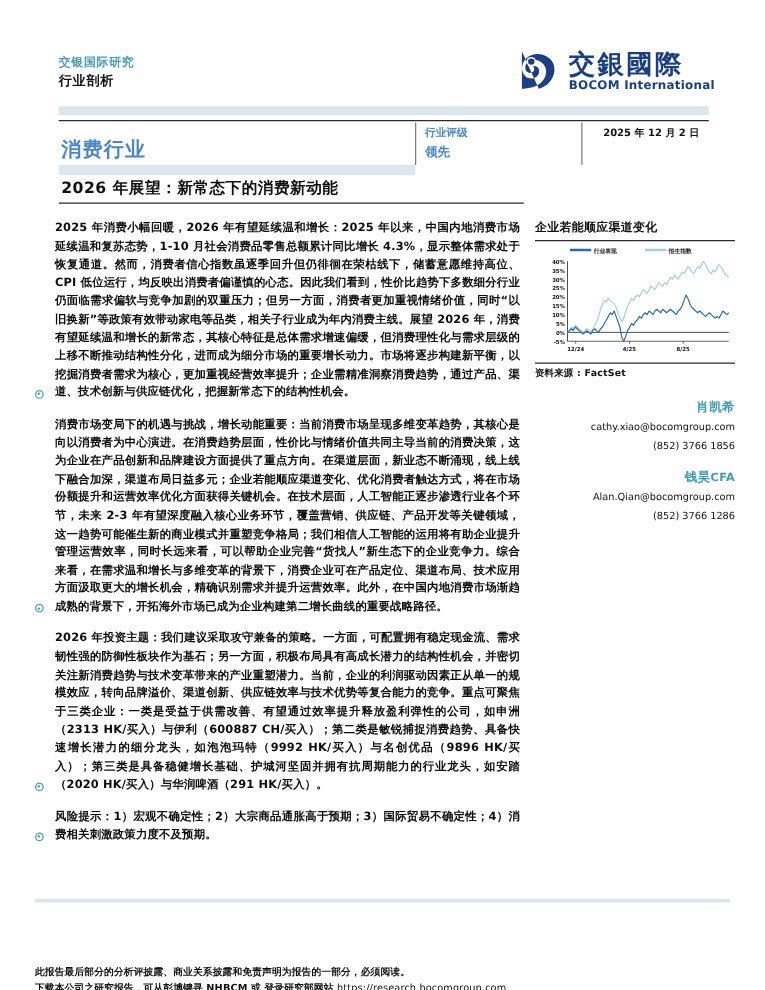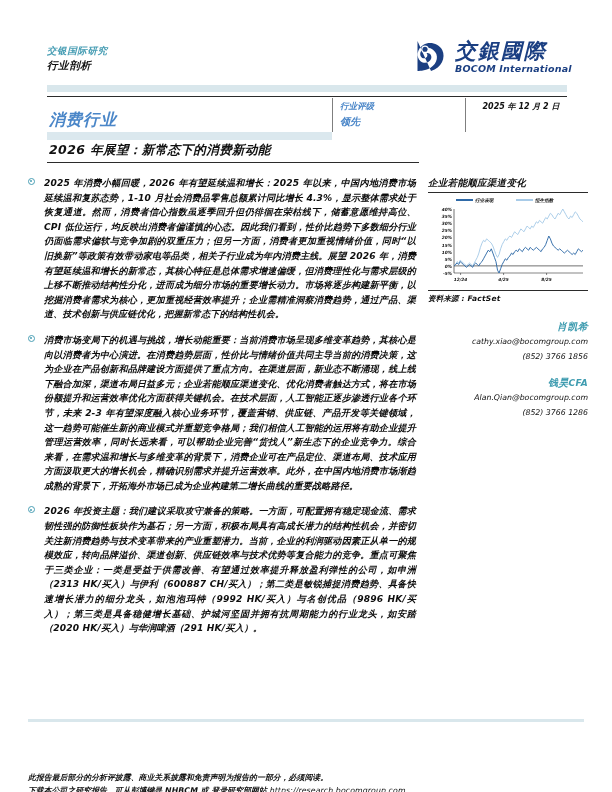--- a/index.html
+++ b/index.html
@@ -16,21 +16,20 @@
     color: #000000;
     overflow: hidden;
   }
 
   
   .page {
     position: absolute;
     left: 0; top: 0;
     width: 612px; height: 792px;
     box-sizing: border-box;
-    font-style: italic;
   }
 
   
   .masthead {
     position: absolute;
     left: 47px; top: 44px;
     width: 520px;
   }
   .brand-research {
     font-size: 9.5px;
@@ -155,21 +154,21 @@
   }
 
   
   .body-col {
     position: absolute;
     left: 28px; top: 176px;
     width: 388px;
   }
   .bullet-row {
     display: flex;
-    align-items: flex-start;
+    align-items: flex-end;
     margin-bottom: 11px;
   }
   .bullet-mark {
     flex: none;
     width: 16px;
     padding-top: 2px;
     font-size: 8px;
     color: #4a9fb5;
     line-height: 10px;
   }
@@ -337,20 +336,24 @@
     <div class="bullet-row">
       <div class="bullet-mark"><span class="bullet-dot"></span></div>
       <div class="bullet-body"><span class="lead">消费市场变局下的机遇与挑战，增长动能重要：</span><span class="rest">当前消费市场呈现多维变革趋势，其核心是向以消费者为中心演进。在消费趋势层面，性价比与情绪价值共同主导当前的消费决策，这为企业在产品创新和品牌建设方面提供了重点方向。在渠道层面，新业态不断涌现，线上线下融合加深，渠道布局日益多元；企业若能顺应渠道变化、优化消费者触达方式，将在市场份额提升和运营效率优化方面获得关键机会。在技术层面，人工智能正逐步渗透行业各个环节，未来 2-3 年有望深度融入核心业务环节，覆盖营销、供应链、产品开发等关键领域，这一趋势可能催生新的商业模式并重塑竞争格局；我们相信人工智能的运用将有助企业提升管理运营效率，同时长远来看，可以帮助企业完善“货找人”新生态下的企业竞争力。综合来看，在需求温和增长与多维变革的背景下，消费企业可在产品定位、渠道布局、技术应用方面汲取更大的增长机会，精确识别需求并提升运营效率。此外，在中国内地消费市场渐趋成熟的背景下，开拓海外市场已成为企业构建第二增长曲线的重要战略路径。</span></div>
     </div>
 
     <div class="bullet-row">
       <div class="bullet-mark"><span class="bullet-dot"></span></div>
       <div class="bullet-body"><span class="lead">2026 年投资主题：</span><span class="rest">我们建议采取攻守兼备的策略。一方面，可配置拥有稳定现金流、需求韧性强的防御性板块作为基石；另一方面，积极布局具有高成长潜力的结构性机会，并密切关注新消费趋势与技术变革带来的产业重塑潜力。当前，企业的利润驱动因素正从单一的规模效应，转向品牌溢价、渠道创新、供应链效率与技术优势等复合能力的竞争。重点可聚焦于三类企业：一类是受益于供需改善、有望通过效率提升释放盈利弹性的公司，如申洲（2313 HK/买入）与伊利（600887 CH/买入）；第二类是敏锐捕捉消费趋势、具备快速增长潜力的细分龙头，如泡泡玛特（9992 HK/买入）与名创优品（9896 HK/买入）；第三类是具备稳健增长基础、护城河坚固并拥有抗周期能力的行业龙头，如安踏（2020 HK/买入）与华润啤酒（291 HK/买入）。</span></div>
     </div>
 
+    <div class="bullet-row">
+      <div class="bullet-mark"><span class="bullet-dot"></span></div>
+      <div class="bullet-body"><span class="lead">风险提示：</span><span class="rest">1）宏观不确定性；2）大宗商品通胀高于预期；3）国际贸易不确定性；4）消费相关刺激政策力度不及预期。</span></div>
+    </div>
 
   </div>
 
   <div class="rail">
     <div class="rail-title">企业若能顺应渠道变化</div>
     <div class="rail-rule"></div>
 
     <div class="chart-box">
       <svg class="chart-svg" id="trend-chart" width="160" height="94" viewBox="0 0 160 94">
           <text x="24" y="16" text-anchor="end" font-size="4.3" fill="#111" font-family="DejaVu Sans, sans-serif" font-weight="bold">40%</text>

